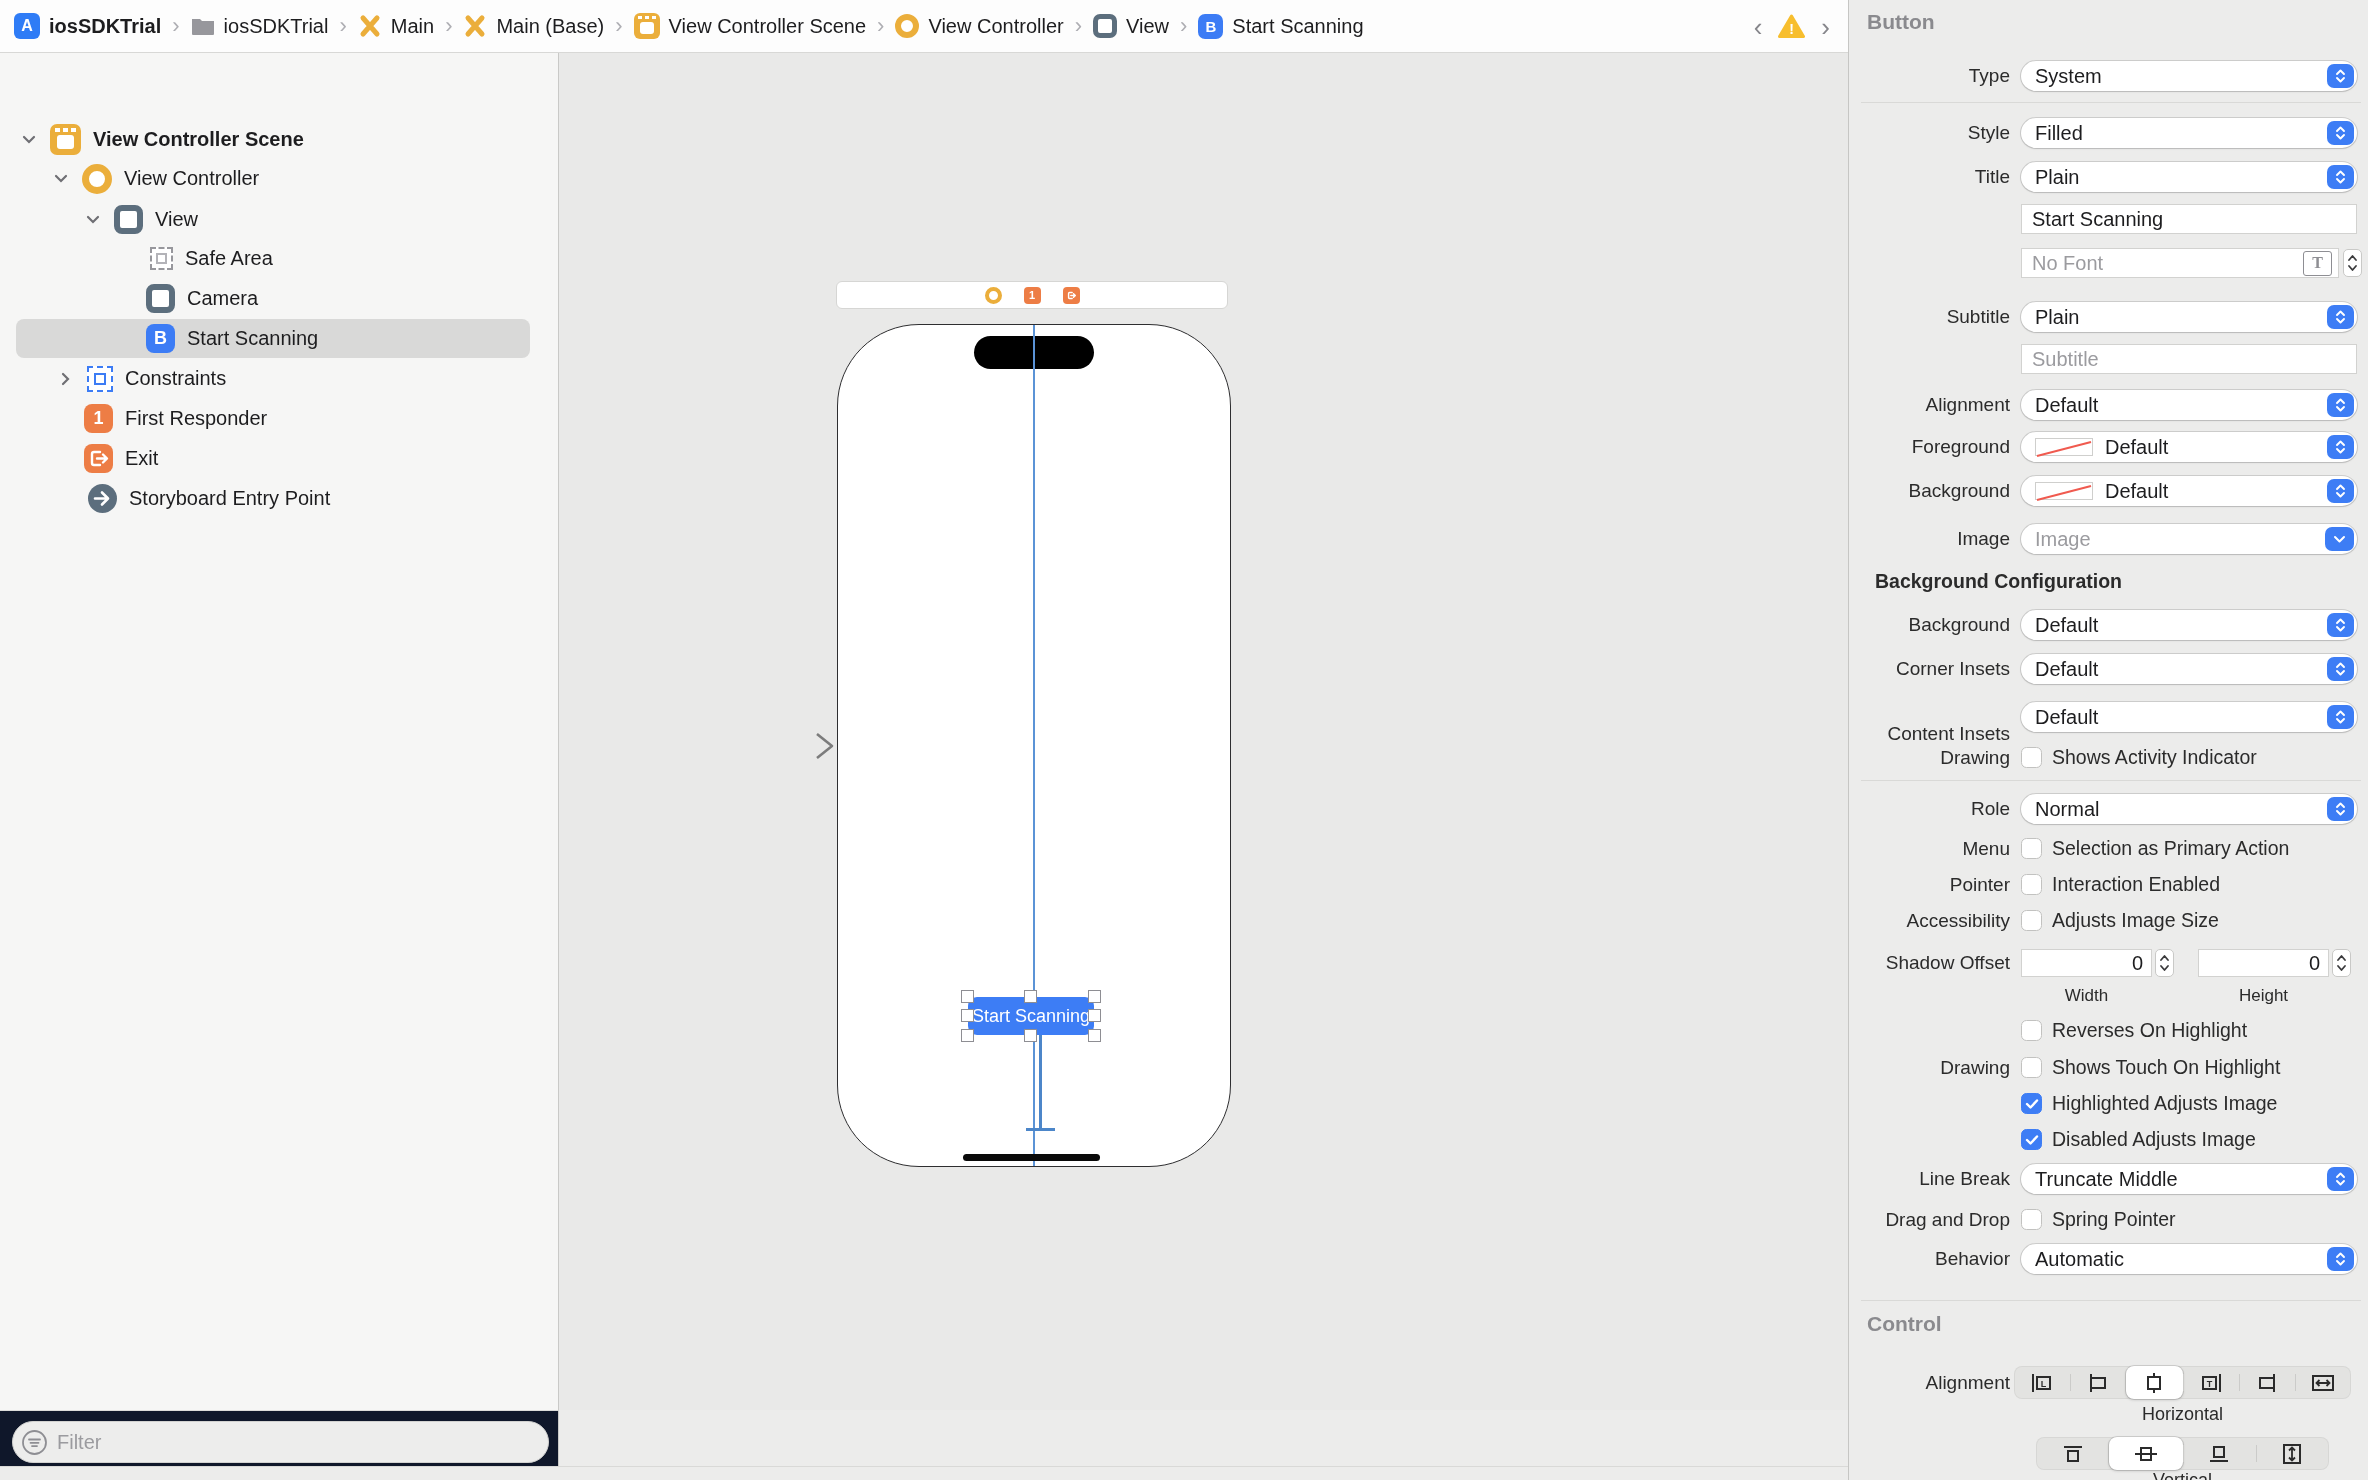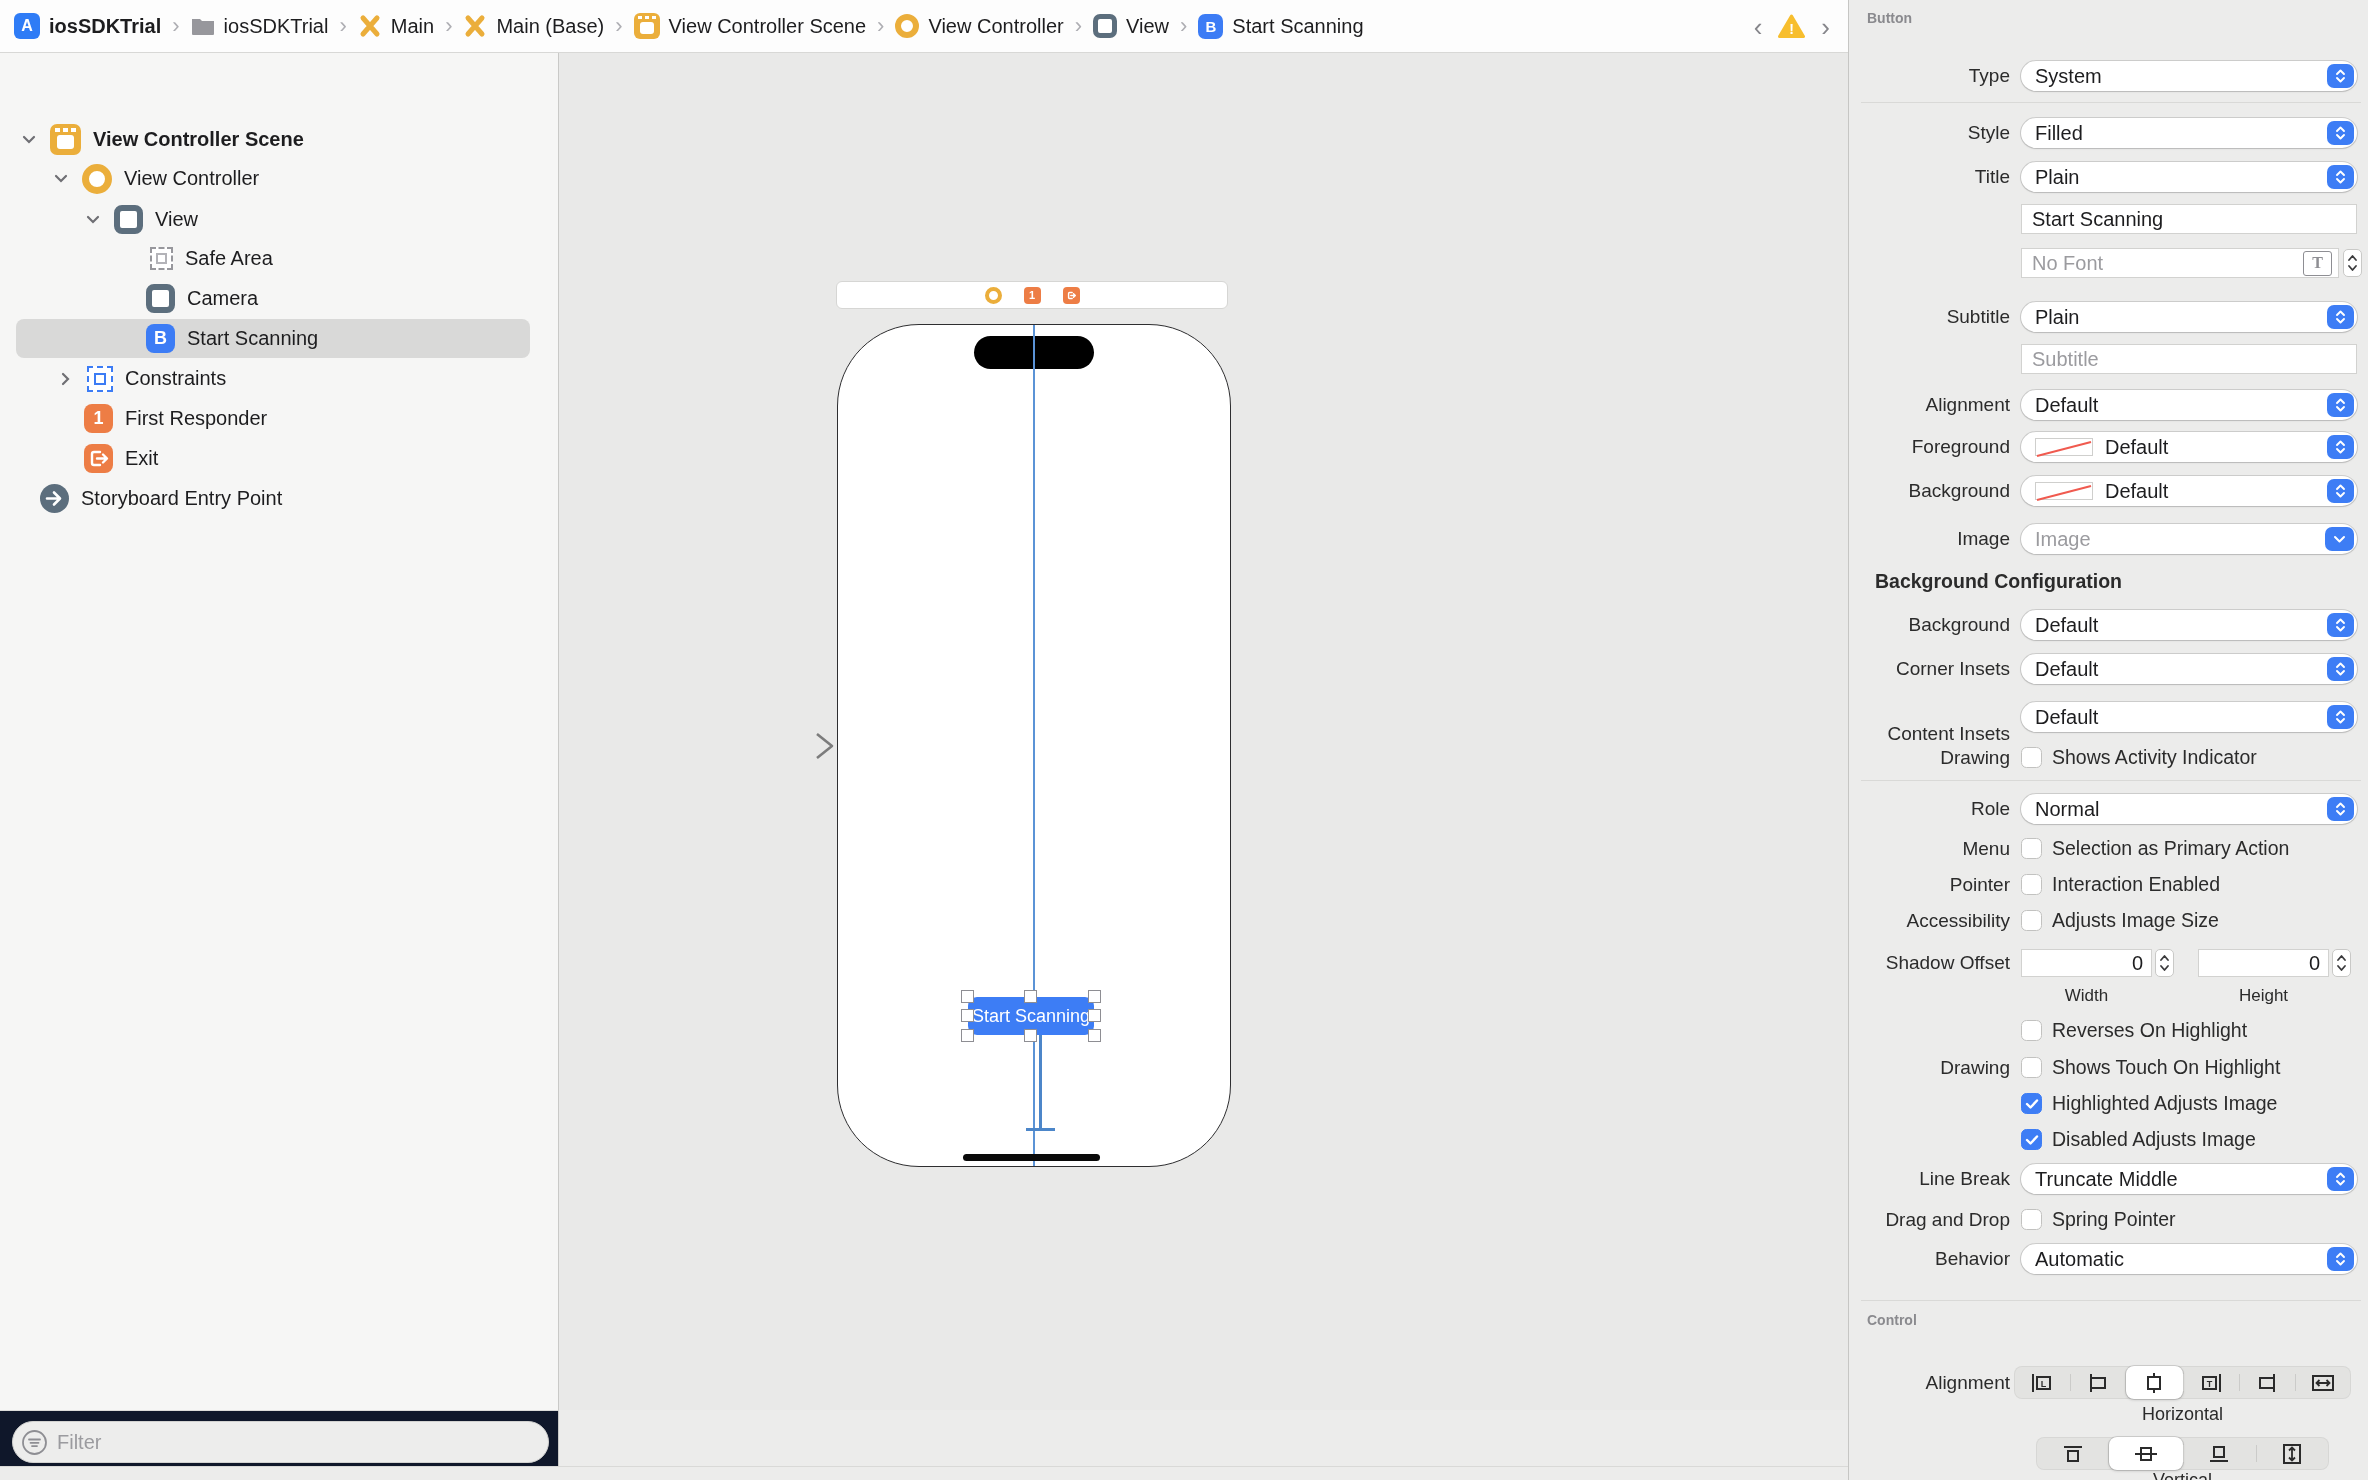--- a/index.html
+++ b/index.html
@@ -76,21 +76,21 @@
   .cbtn{position:absolute;left:409px;top:944px;width:126px;height:38px;}
   .cbtn-bg{position:absolute;inset:0;background:#3D7DF5;border-radius:9px;display:flex;align-items:center;
            justify-content:center;color:#fff;font-size:18px;}
   .hdl{position:absolute;width:13px;height:13px;background:#fff;border:1.5px solid #8E8E93;box-sizing:border-box;}
   .entryarrow{position:absolute;left:176px;top:678px;}
   .botstrip{position:absolute;left:0;top:1466px;width:1848px;height:14px;background:#ECECEB;border-top:1px solid #D9D9D7;box-sizing:border-box;}
 
   
   .rightpanel{position:absolute;left:1848px;top:0;width:520px;height:1480px;background:#ECECEB;
               border-left:1px solid #C6C6C4;box-sizing:border-box;font-size:19px;}
-  .phead{position:absolute;left:18px;font-size:14px;font-weight:700;color:#8A8A8E;}
+  .phead{position:absolute;left:18px;font-size:21px;font-weight:700;color:#8A8A8E;}
   .shead{position:absolute;left:26px;font-size:19.5px;font-weight:700;color:#2b2b2b;}
   .rlabel{position:absolute;left:0;width:161px;text-align:right;line-height:30px;color:#2b2b2b;}
   .rlabel.cbl-h{line-height:21px;}
   .popup{position:absolute;left:172px;width:336px;height:30px;background:#fff;border-radius:15px;
          box-shadow:0 0 0 1px rgba(0,0,0,0.13),0 1px 2px rgba(0,0,0,0.10);display:flex;align-items:center;
          padding-left:14px;box-sizing:border-box;font-size:20px;cursor:default;}
   .stepper{position:absolute;right:3px;top:3px;width:27px;height:24px;background:#3D7DF5;border-radius:7px;
            display:flex;align-items:center;justify-content:center;}
   .combo-btn{position:absolute;right:3px;top:3px;width:29px;height:24px;background:#3D7DF5;border-radius:7px;
              display:flex;align-items:center;justify-content:center;}
@@ -245,21 +245,21 @@
     </div>
     <div class="srow" style="top:386px;padding-left:84px;">
       <span class="icx ic-exit">
         <svg width="29" height="29" viewBox="0 0 29 29">
             <path d="M16 8 h-6 a2 2 0 0 0 -2 2 v9 a2 2 0 0 0 2 2 h6" stroke="#fff" stroke-width="2.4" fill="none" stroke-linecap="round"></path>
             <path d="M13 14.5 h9 M19 10.5 l4 4 -4 4" stroke="#fff" stroke-width="2.4" fill="none" stroke-linecap="round" stroke-linejoin="round"></path>
           </svg>
       </span>
       <span>Exit</span>
     </div>
-    <div class="srow" style="top:426px;padding-left:40px;">
+    <div class="srow" style="top:426px;padding-left:88px;">
       <span class="icx ic-entry">
         <svg width="29" height="29" viewBox="0 0 29 29">
             <path d="M7 14.5 h12 M14 8.5 l6 6 -6 6" stroke="#fff" stroke-width="2.6" fill="none" stroke-linecap="round" stroke-linejoin="round"></path>
           </svg>
       </span>
       <span>Storyboard Entry Point</span>
     </div>
   </div>
 
   <div class="canvas">

